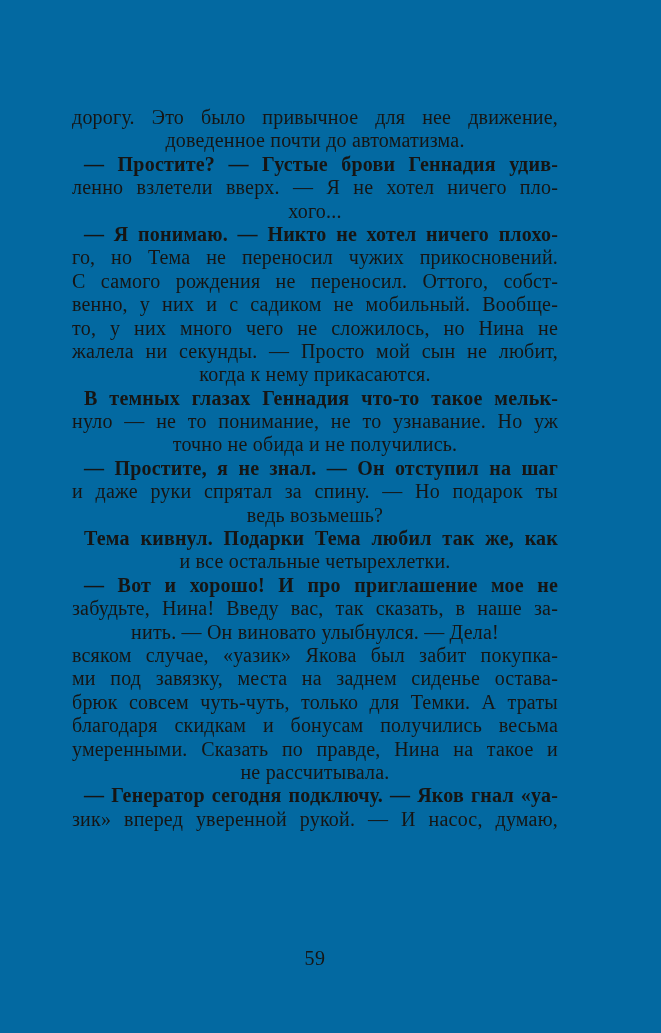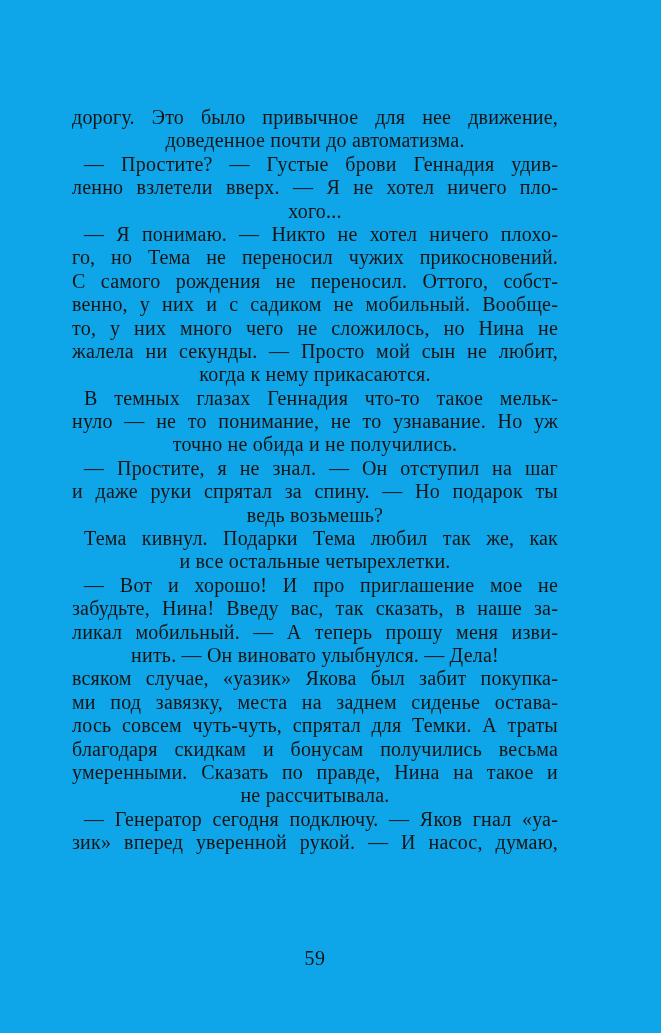--- a/index.html
+++ b/index.html
@@ -11,21 +11,21 @@
     width: 661px;
     height: 1033px;
     position: relative;
     overflow: hidden;
     font-family: "Liberation Serif", "DejaVu Serif", serif;
     color: #161514;
   }
   .page {
     position: absolute;
     inset: 0;
-    background: #0ea5e9;
+    background: #0369a1;
   }
   .text-block {
     position: absolute;
     left: 72px;
     top: 106px;
     width: 486px;
   }
   .line {
     font-size: 20px;
     line-height: 23.4px;
@@ -33,20 +33,21 @@
     letter-spacing: 0.2px;
     overflow: hidden;
     text-align: center;
   }
   .line.j {
     text-align: justify;
     text-align-last: justify;
   }
   .line.i {
     text-indent: 12px;
+    font-weight: bold;
   }
   .folio {
     position: absolute;
     left: 72px;
     top: 916px;
     width: 486px;
     text-align: center;
     font-size: 20px;
     line-height: 24px;
     letter-spacing: 0.5px;
@@ -73,25 +74,24 @@
       <div class="line j i">В темных глазах Геннадия что-то такое мельк-</div>
       <div class="line j">нуло — не то понимание, не то узнавание. Но уж</div>
       <div class="line">точно не обида и не получились.</div>
       <div class="line j i">— Простите, я не знал. — Он отступил на шаг</div>
       <div class="line j">и даже руки спрятал за спину. — Но подарок ты</div>
       <div class="line">ведь возьмешь?</div>
       <div class="line j i">Тема кивнул. Подарки Тема любил так же, как</div>
       <div class="line">и все остальные четырехлетки.</div>
       <div class="line j i">— Вот и хорошо! И про приглашение мое не</div>
       <div class="line j">забудьте, Нина! Введу вас, так сказать, в наше за-</div>
-      <div class="line j">ликал мобильный. — А теперь прошу меня изви-</div>
       <div class="line">нить. — Он виновато улыбнулся. — Дела!</div>
       <div class="line j">всяком случае, «уазик» Якова был забит покупка-</div>
       <div class="line j">ми под завязку, места на заднем сиденье остава-</div>
-      <div class="line j">лось совсем чуть-чуть, спрятал для Темки. А траты</div>
+      <div class="line j">брюк совсем чуть-чуть, только для Темки. А траты</div>
       <div class="line j">благодаря скидкам и бонусам получились весьма</div>
       <div class="line j">умеренными. Сказать по правде, Нина на такое и</div>
       <div class="line">не рассчитывала.</div>
       <div class="line j i">— Генератор сегодня подключу. — Яков гнал «уа-</div>
       <div class="line j">зик» вперед уверенной рукой. — И насос, думаю,</div>
     </div>
   <div class="folio">59</div>
 </main>
 
 </body></html>

